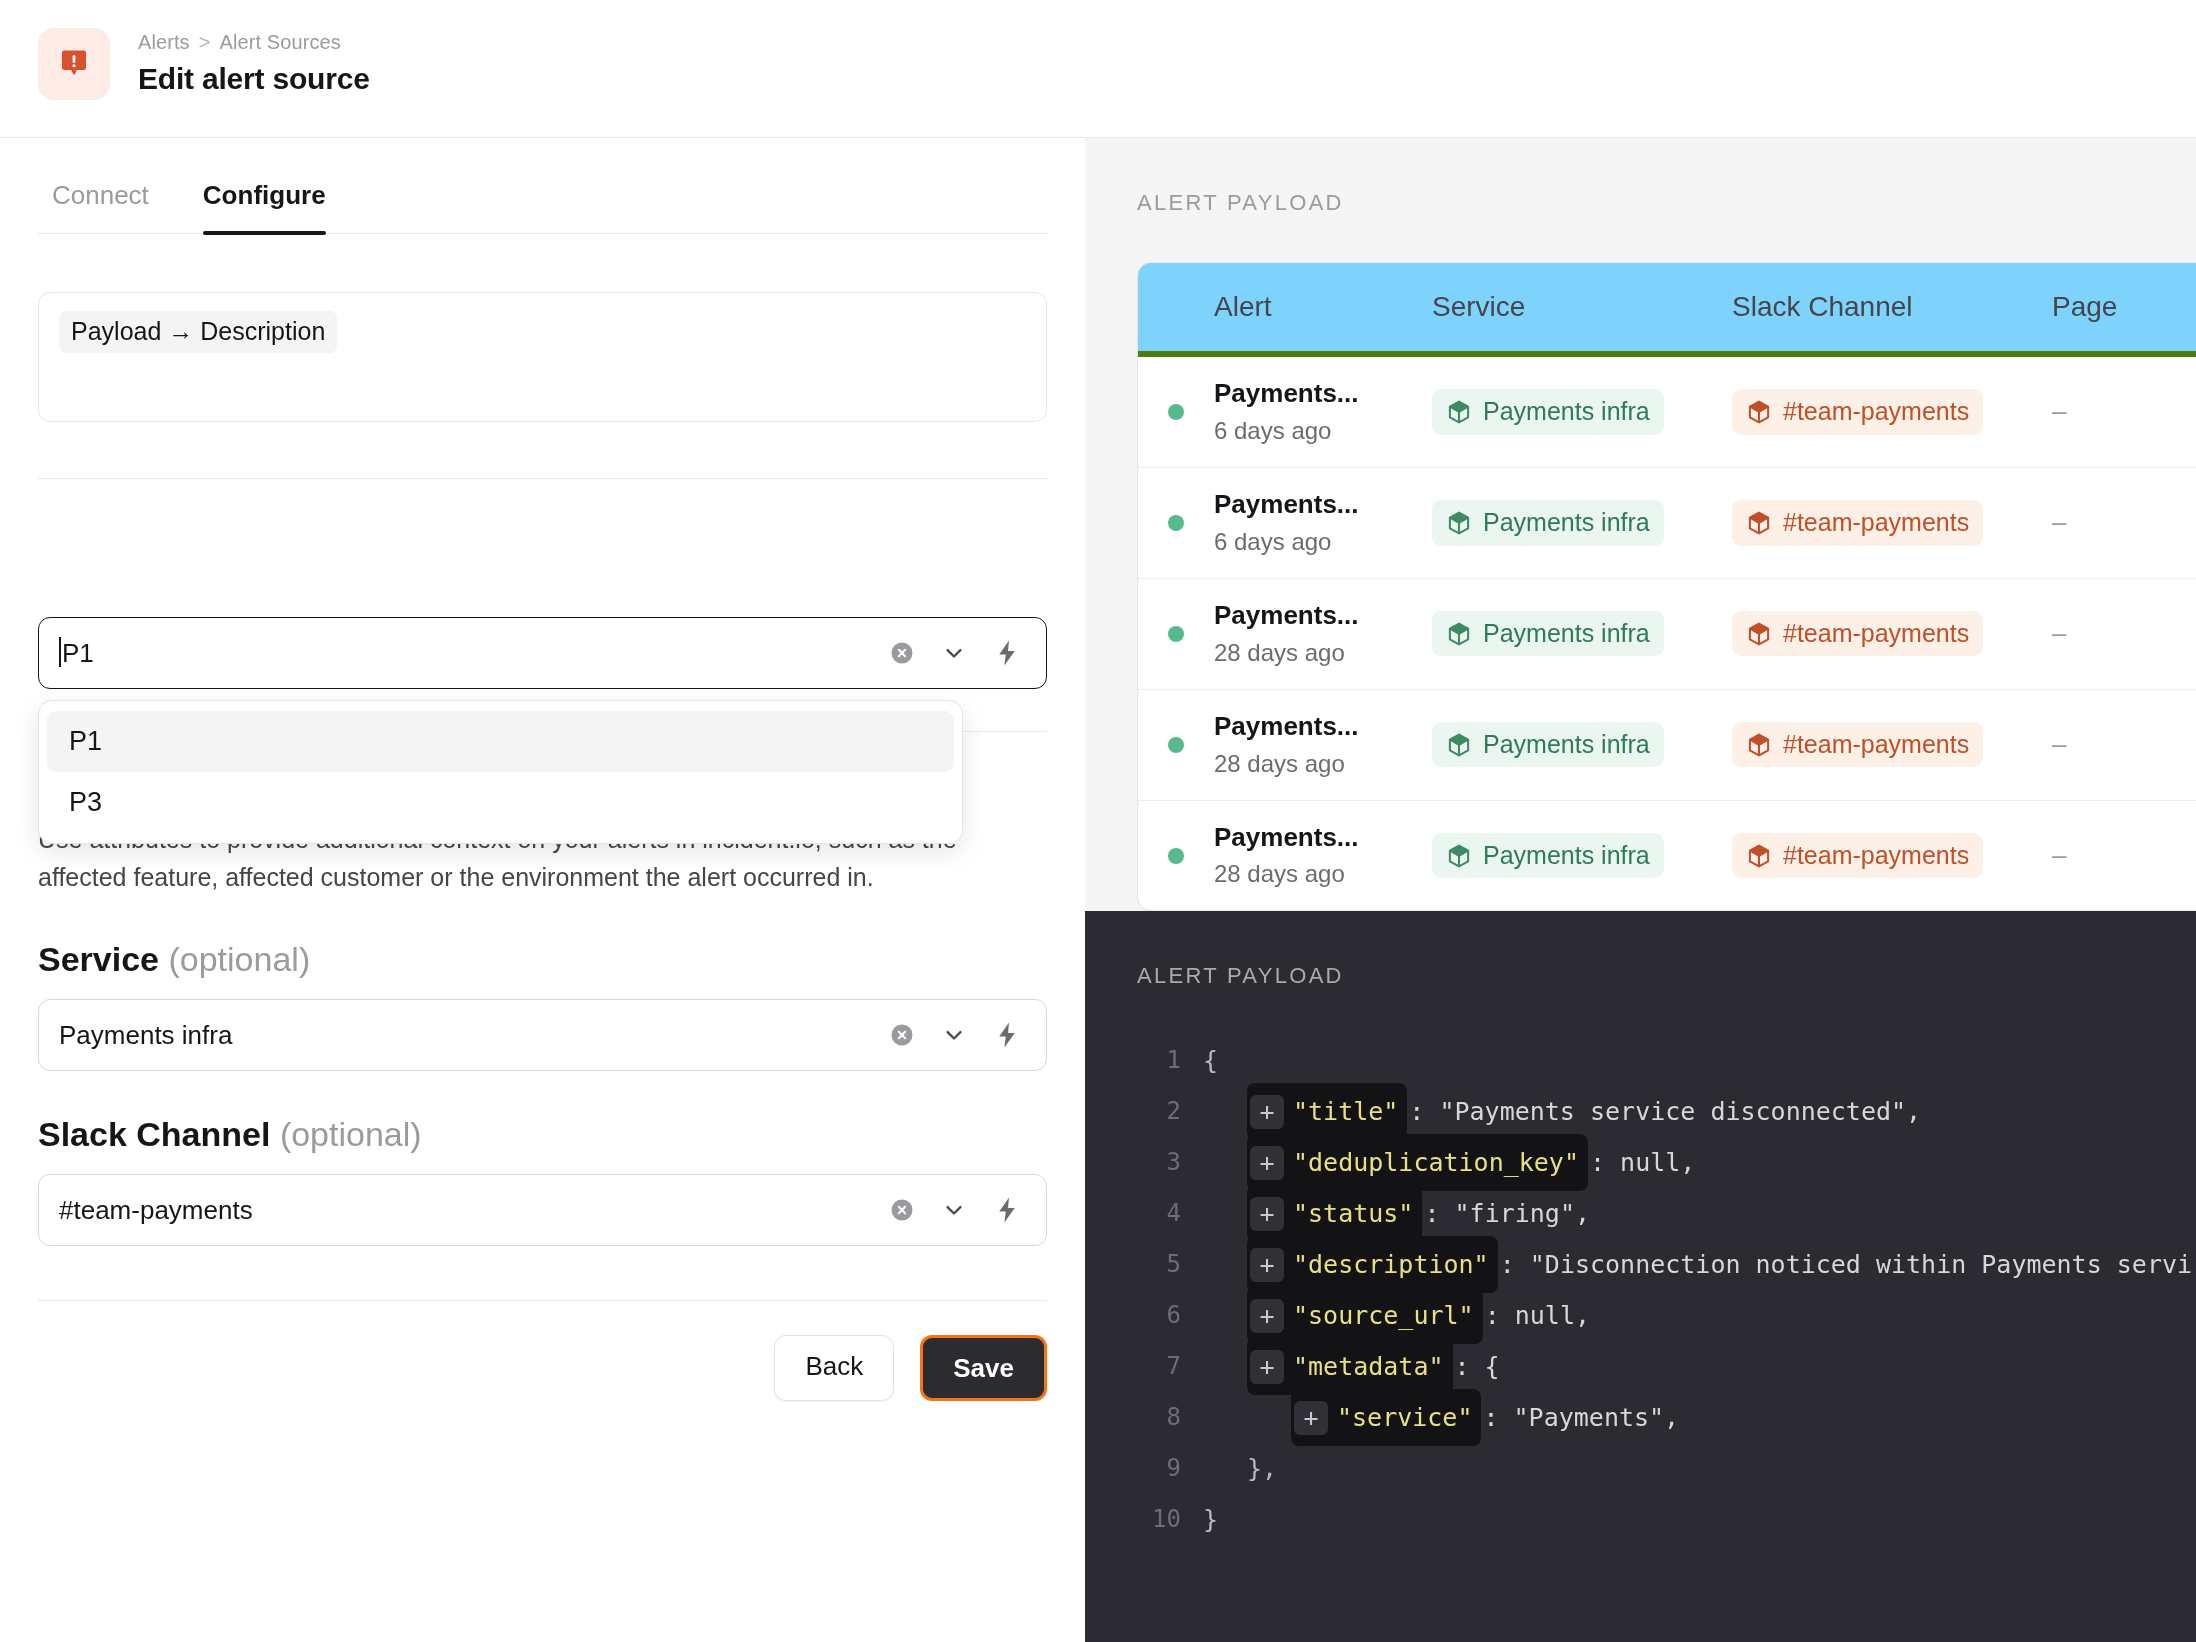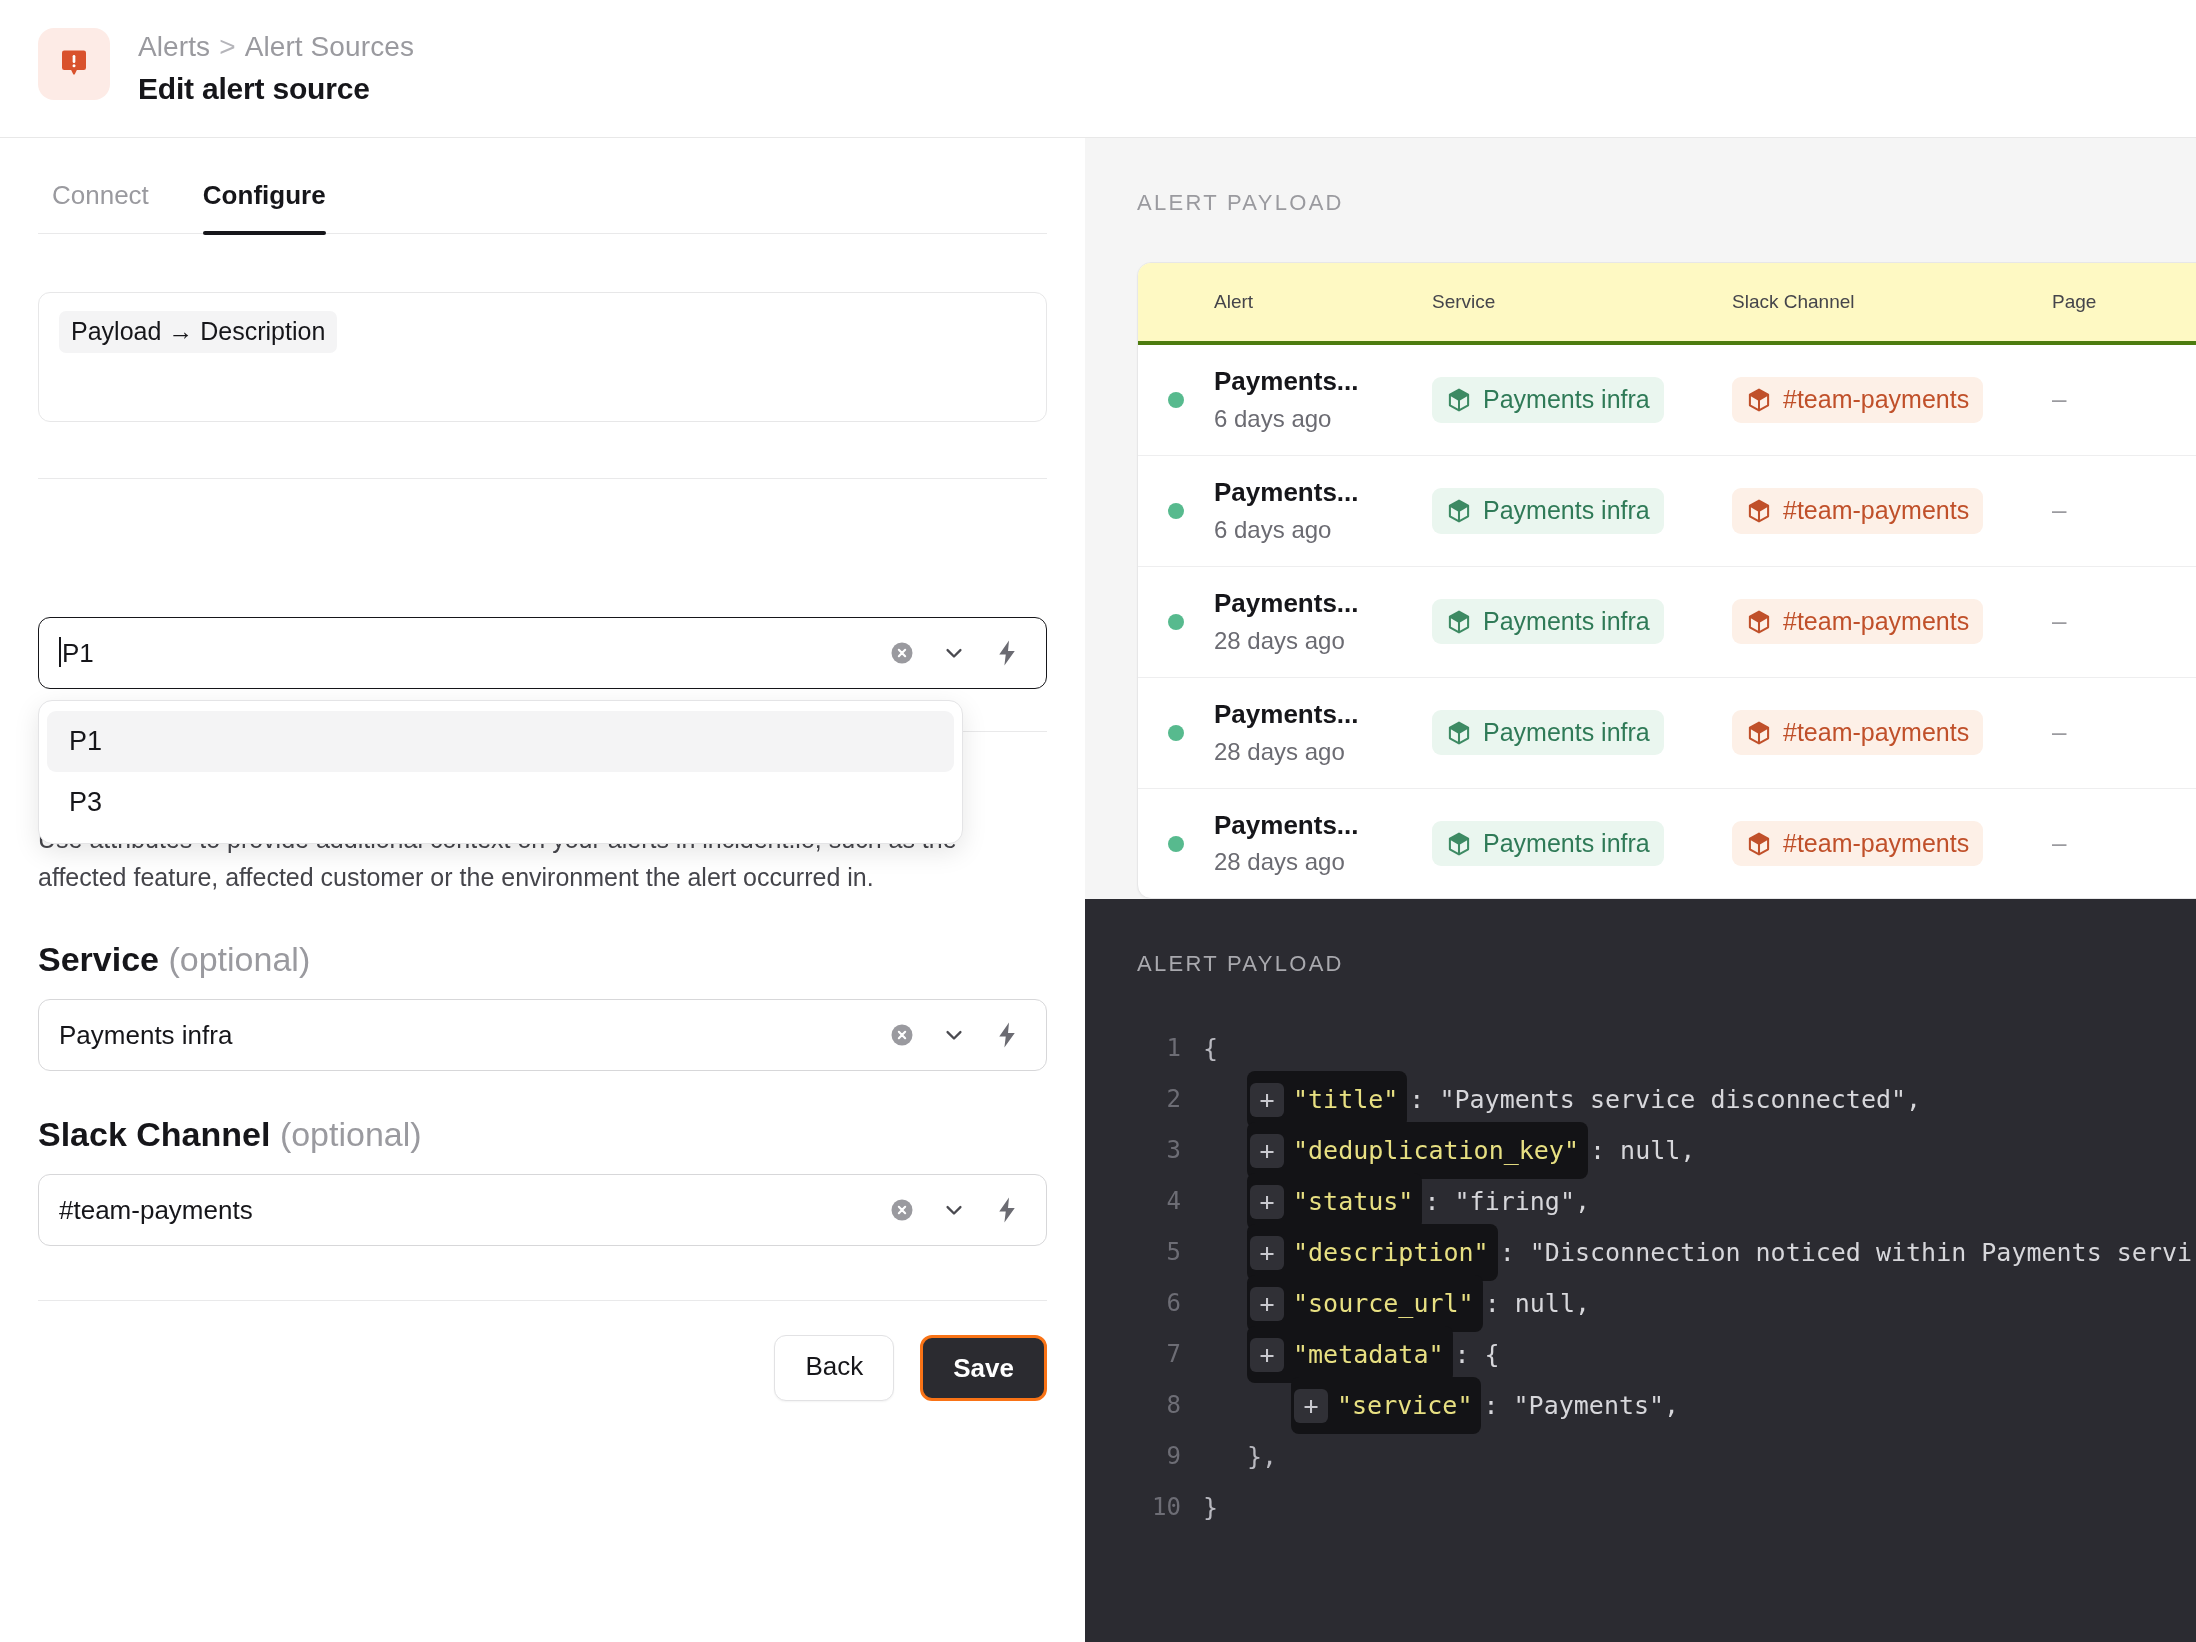--- a/index.html
+++ b/index.html
@@ -20,21 +20,21 @@
     padding: 24px 0 0 38px;
   }
   .app-icon {
     width: 72px; height: 72px; border-radius: 16px;
     background: #fdebe6;
     display: flex; align-items: center; justify-content: center;
     flex: 0 0 72px; margin-top: 4px;
   }
   .app-icon svg { width: 36px; height: 36px; display:block; }
   .header-text { margin-left: 28px; padding-top: 6px; }
-  .breadcrumb { font-size: 28px; color: #9a9a9f; letter-spacing: .1px; line-height: 1.2; }
+  .breadcrumb { font-size: 20px; color: #9a9a9f; letter-spacing: .1px; line-height: 1.2; }
   .breadcrumb .sep { margin: 0 9px; color: #b5b5ba; }
   .page-title { font-size: 30px; font-weight: 700; color: #16161a; margin-top: 8px; letter-spacing: -.2px; }
 
   
   .body { flex: 1 1 auto; display: flex; min-height: 0; }
   .left { width: 1085px; flex: 0 0 1085px; background: #fff; position: relative; padding: 0 38px; }
   .right { flex: 1 1 auto; background: #f5f5f5; position: relative; display: flex; flex-direction: column; min-width: 0; }
 
   
   .tabs { display: flex; gap: 54px; padding: 42px 0 0 14px; border-bottom: 1px solid #e9e9ea; }
@@ -115,22 +115,22 @@
   .pane-label {
     font-size: 22px; letter-spacing: 2.3px; color: #9a9a9f; font-weight: 400;
   }
   .table-card {
     margin-top: 46px; background: #fff; border: 1px solid #e7e7e8;
     border-radius: 14px; width: 1085px; overflow: hidden;
     box-shadow: 0 1px 2px rgba(0,0,0,.04);
   }
   table { border-collapse: collapse; width: 100%; table-layout: fixed; }
   thead th {
-    background: #fef9c3; text-align: left; font-size: 19px; font-weight: 400;
-    color: #45454b; padding: 28px 0 28px 0; border-bottom: 4px solid #4d7c0f;
+    background: #7dd3fc; text-align: left; font-size: 28px; font-weight: 400;
+    color: #45454b; padding: 28px 0 28px 0; border-bottom: 6px solid #4d7c0f;
   }
   thead th.c-dot { width: 76px; }
   thead th.c-alert { width: 218px; }
   thead th.c-service { width: 300px; }
   thead th.c-slack { width: 320px; }
   thead th.c-page { width: 171px; }
   tbody td { border-bottom: 1px solid #eeeeef; padding: 22px 0; vertical-align: middle; }
   tbody tr:last-child td { border-bottom: none; }
   .dot { width: 16px; height: 16px; border-radius: 50%; background: #57ba8e; margin-left: 30px; }
   .alert-name { font-size: 26px; font-weight: 700; color: #16161a; line-height: 1.15; }

